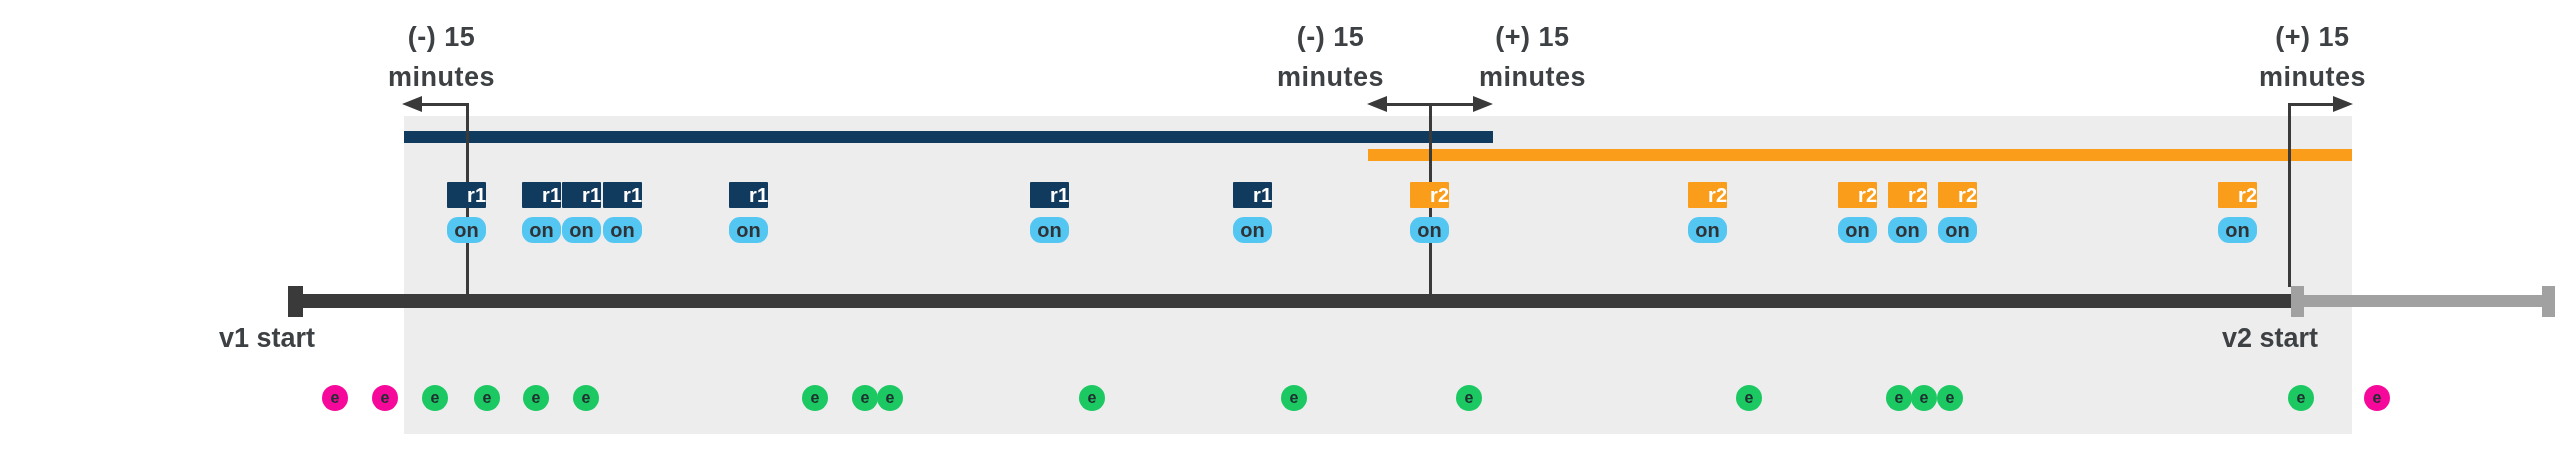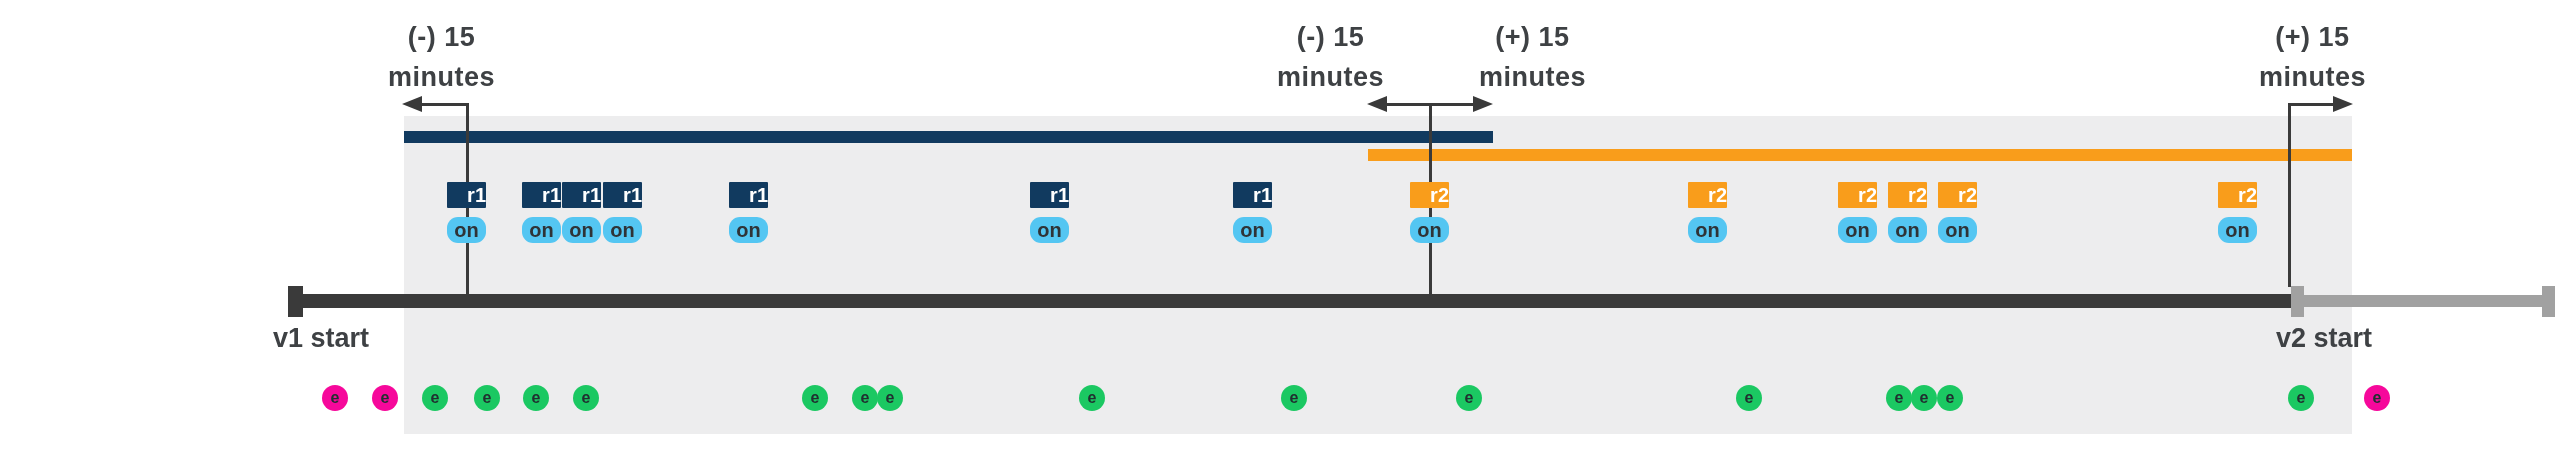--- a/index.html
+++ b/index.html
@@ -44,21 +44,21 @@
   .cap{z-index:4;}
   .cap.start{left:288px;top:286px;width:15px;height:31px;background:var(--dark,#3a3a3a);}
   .tl-gray{left:2291px;top:295px;width:258px;height:12.2px;background:var(--gray,#a1a1a1);z-index:3;}
   .cap.g1{left:2291px;top:286px;width:13px;height:31px;background:var(--gray,#a1a1a1);}
   .cap.g2{left:2542px;top:286px;width:13px;height:31px;background:var(--gray,#a1a1a1);}
 
   
   .rowlabel{left:0;width:271px;text-align:right;font-size:27px;font-weight:600;z-index:4;}
   .rl-imp{top:192px;}
   .rl-ext{top:384px;}
-  .ptlabel{width:150px;text-align:right;font-size:27px;font-weight:600;top:323px;z-index:4;}
+  .ptlabel{width:150px;text-align:left;font-size:27px;font-weight:600;top:323px;z-index:4;}
   .pl-v1{left:219px;}
   .pl-v2{left:2222px;}
 
   
   .imp-ev{position:absolute;top:182px;width:39px;z-index:3;}
   .rbox{width:39px;height:26px;line-height:26px;text-align:right;font-size:20px;font-weight:600;
         color:#ffffff;border-radius:1px;}
   .imp-ev.r1 .rbox{background:var(--r1,#113a5f);}
   .imp-ev.r2 .rbox{background:var(--r2,#f99d1b);}
   .obox{margin-top:9.4px;width:39px;height:26px;line-height:26px;text-align:center;font-size:20px;

